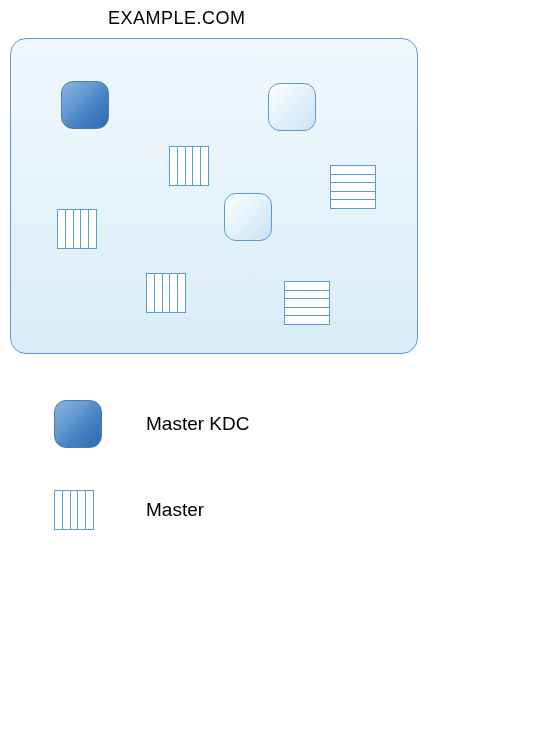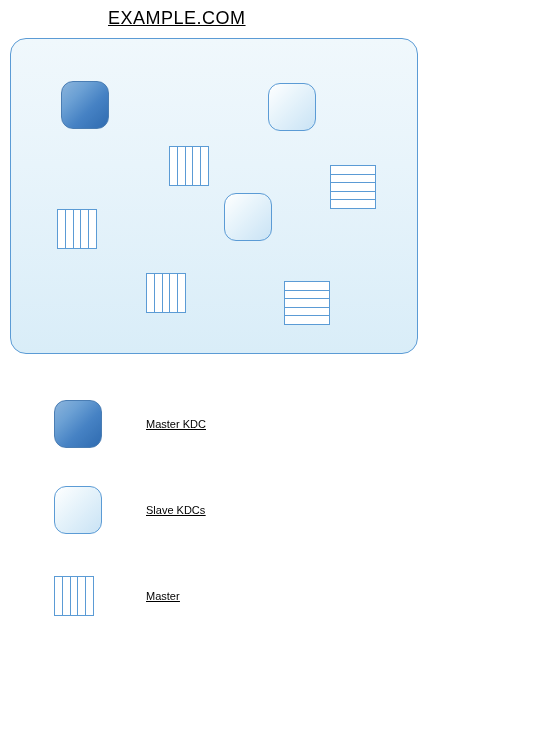--- a/index.html
+++ b/index.html
@@ -1,19 +1,18 @@
 <!DOCTYPE html>
 <html><head>
   <meta charset="utf-8">
   <style>
     * {
       margin: 0;
       padding: 0;
       box-sizing: border-box;
-      text-decoration: underline;
     }
     body {
       width: 537px;
       height: 732px;
       background: #ffffff;
       font-family: Arial, Helvetica, sans-serif;
       position: relative;
     }
     .diagram-title {
       position: absolute;
@@ -90,21 +89,21 @@
     .legend-icon-wrapper {
       width: 56px;
       height: 48px;
       display: flex;
       align-items: center;
       justify-content: flex-start;
       flex-shrink: 0;
     }
     .legend-label {
       margin-left: 36px;
-      font-size: 11px;
+      font-size: 19px;
       color: #000000;
     }
     .legend .master-kdc,
     .legend .slave-kdc,
     .legend .client-box,
     .legend .appserver-box {
       position: relative;
     }
   </style>
 </head>
@@ -155,26 +154,20 @@
 
 <div class="legend">
 
   <div class="legend-item">
     <div class="legend-icon-wrapper">
       <div class="master-kdc"></div>
     </div>
     <div class="legend-label">Master KDC</div>
   </div>
 
-  <div class="legend-item">
-    <div class="legend-icon-wrapper">
-      <div class="slave-kdc"></div>
-    </div>
-    <div class="legend-label">Slave KDCs</div>
-  </div>
 
   <div class="legend-item">
     <div class="legend-icon-wrapper">
       <div class="client-box">
         <div class="vline"></div>
           <div class="vline"></div>
           <div class="vline"></div>
           <div class="vline"></div>
       </div>
     </div>

